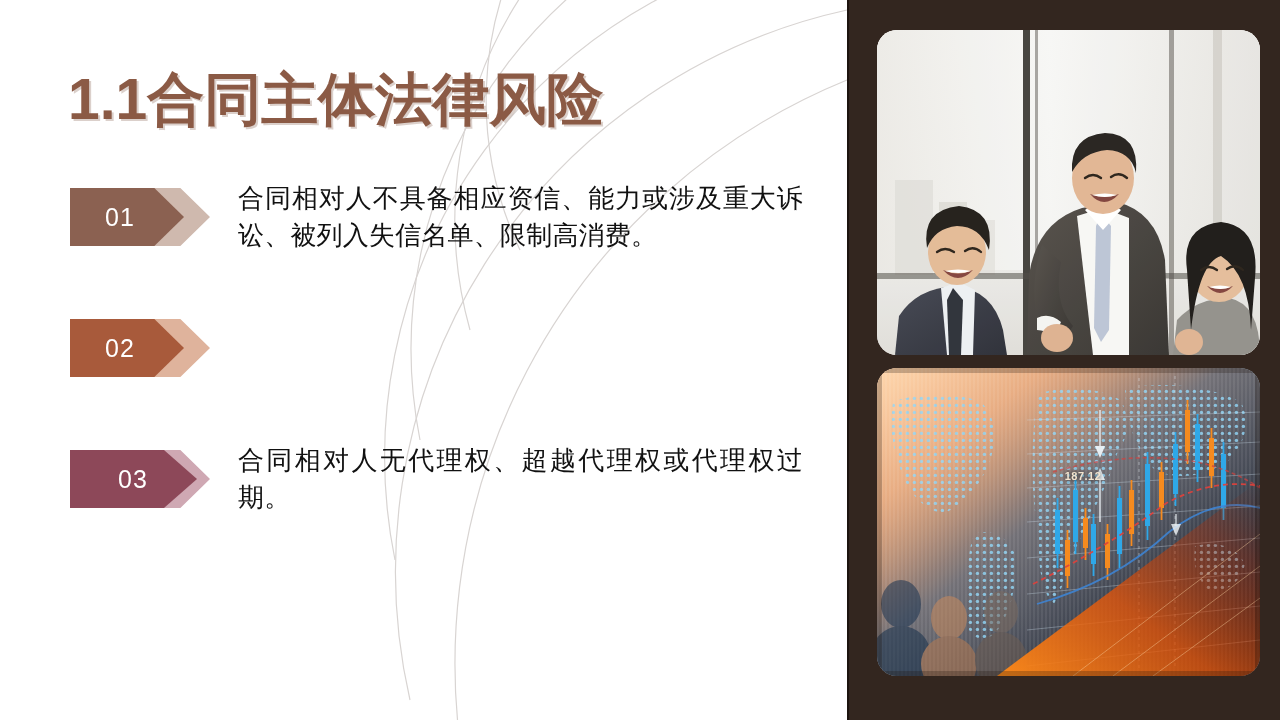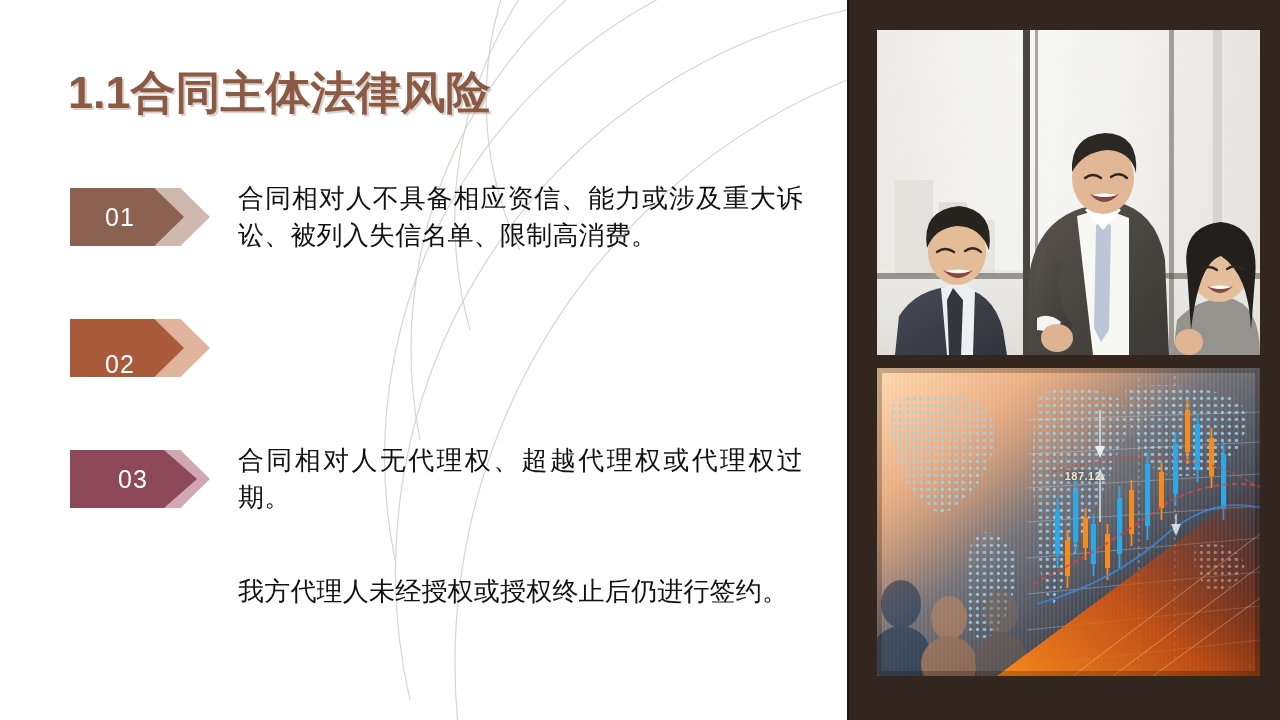--- a/index.html
+++ b/index.html
@@ -35,21 +35,21 @@
     left: 0; top: 0;
     width: 847px;
     height: 720px;
     z-index: 2;
   }
 
   .slide-title {
     position: absolute;
     left: 68px;
     top: 68px;
-    font-size: 45px;
+    font-size: 57px;
     font-weight: bold;
     letter-spacing: 0px;
     line-height: 1.1;
     color: #8b5a45;
     white-space: nowrap;
     text-shadow: 2px 2px 0 rgba(190,170,160,0.55);
   }
 
   .items {
     position: absolute;
@@ -126,20 +126,21 @@
     position: absolute;
     left: 0; top: 0;
     width: 2px; height: 720px;
     background: #1d140f;
   }
 
   .photo {
     position: absolute;
     overflow: hidden;
     background: #cfcfcf;
+    border-radius: 20px;
   }
   .photo-team {
     left: 30px;
     top: 30px;
     width: 383px;
     height: 325px;
   }
   .photo-finance {
     left: 30px;
     top: 368px;
@@ -189,38 +190,37 @@
           <div class="badge-main" style="background: rgb(139, 97, 81);">
             <span class="badge-num">01</span>
           </div>
         </div>
         <div class="item-text">合同相对人不具备相应资信、能力或涉及重大诉讼、被列入失信名单、限制高消费。</div>
       </div>
 
       <div class="item-row">
         <div class="badge-wrap">
           <div class="badge-ghost" style="background: rgb(223, 179, 156);"></div>
-          <div class="badge-main" style="background: rgb(168, 90, 59); align-items: flex-end;">
+          <div class="badge-main" style="background: rgb(168, 90, 59);">
             <span class="badge-num">02</span>
           </div>
         </div>
       </div>
 
       <div class="item-row">
         <div class="badge-wrap">
           <div class="badge-ghost" style="background: rgb(207, 168, 179);"></div>
           <div class="badge-main" style="background: rgb(141, 72, 89); padding-left: 13px;">
             <span class="badge-num">03</span>
           </div>
         </div>
         <div class="item-text">合同相对人无代理权、超越代理权或代理权过期。</div>
       </div>
 
       <div class="item-row">
-        <div class="item-text">我方代理人未经授权或授权终止后仍进行签约。</div>
       </div>
 
     </div>
   </div>
 
   <div class="right-panel">
     <div class="panel-edge"></div>
 
     <div class="photo photo-team">
       <svg viewBox="0 0 383 325" preserveAspectRatio="xMidYMid slice">

